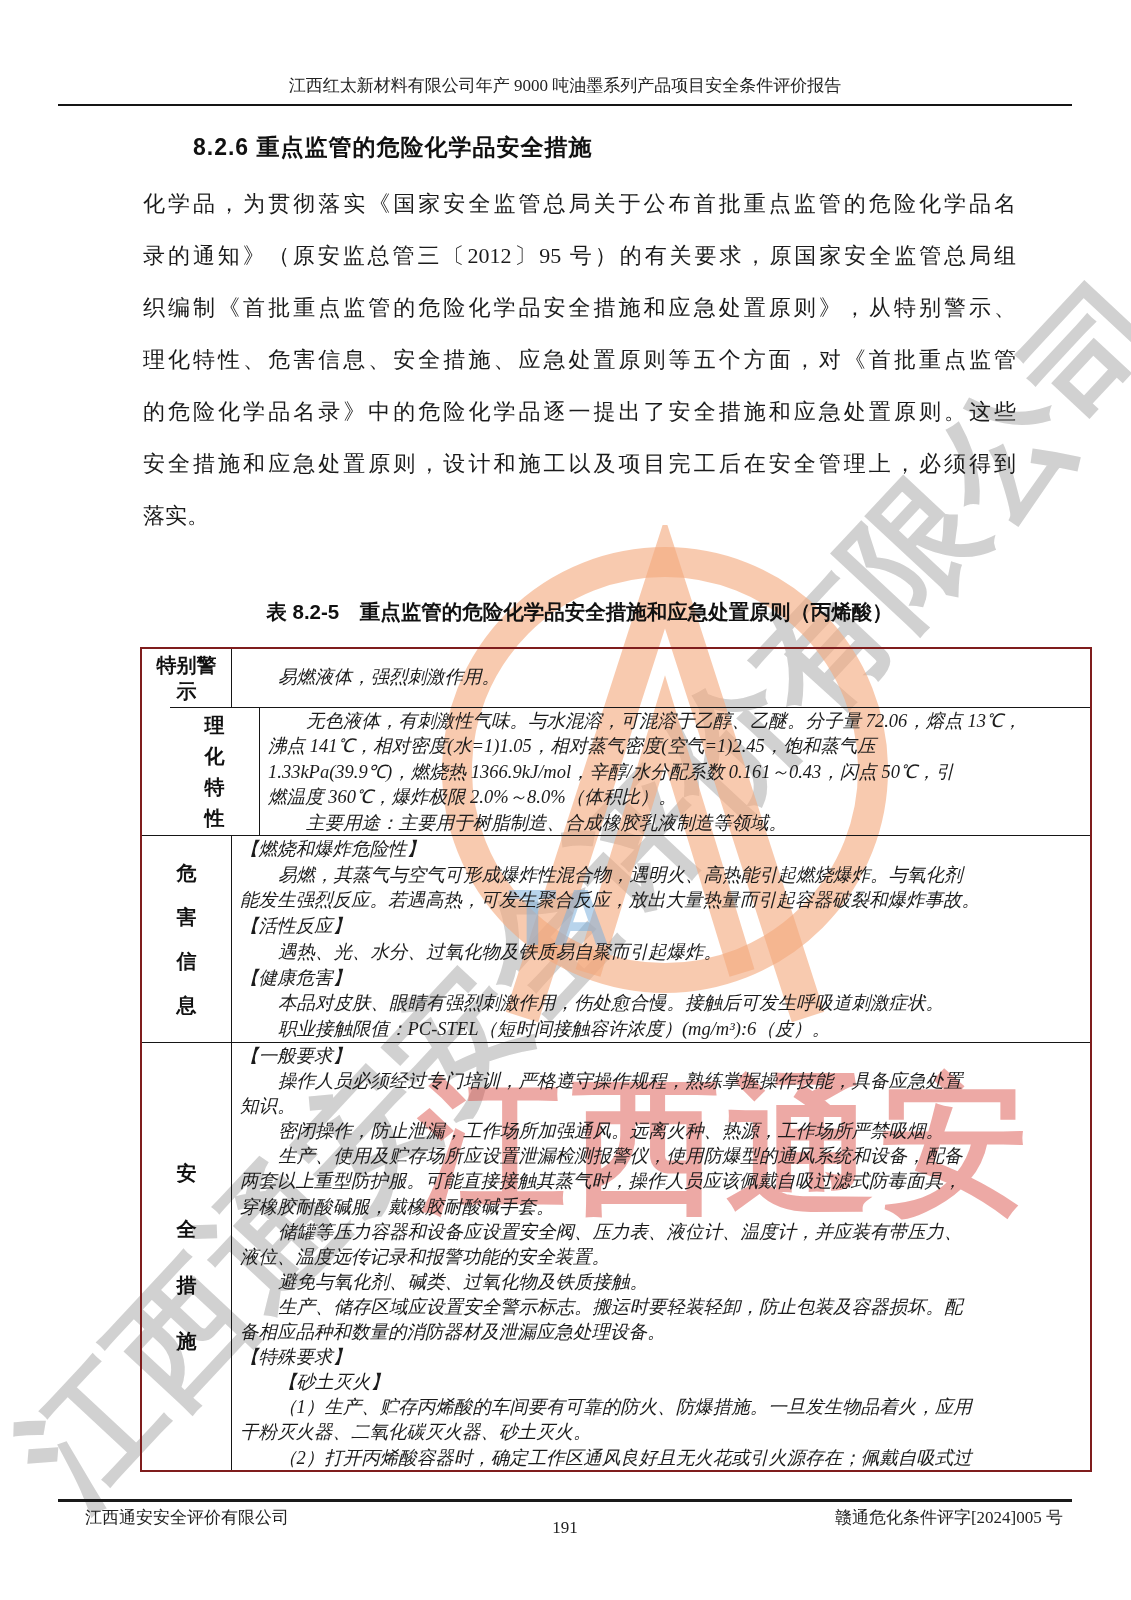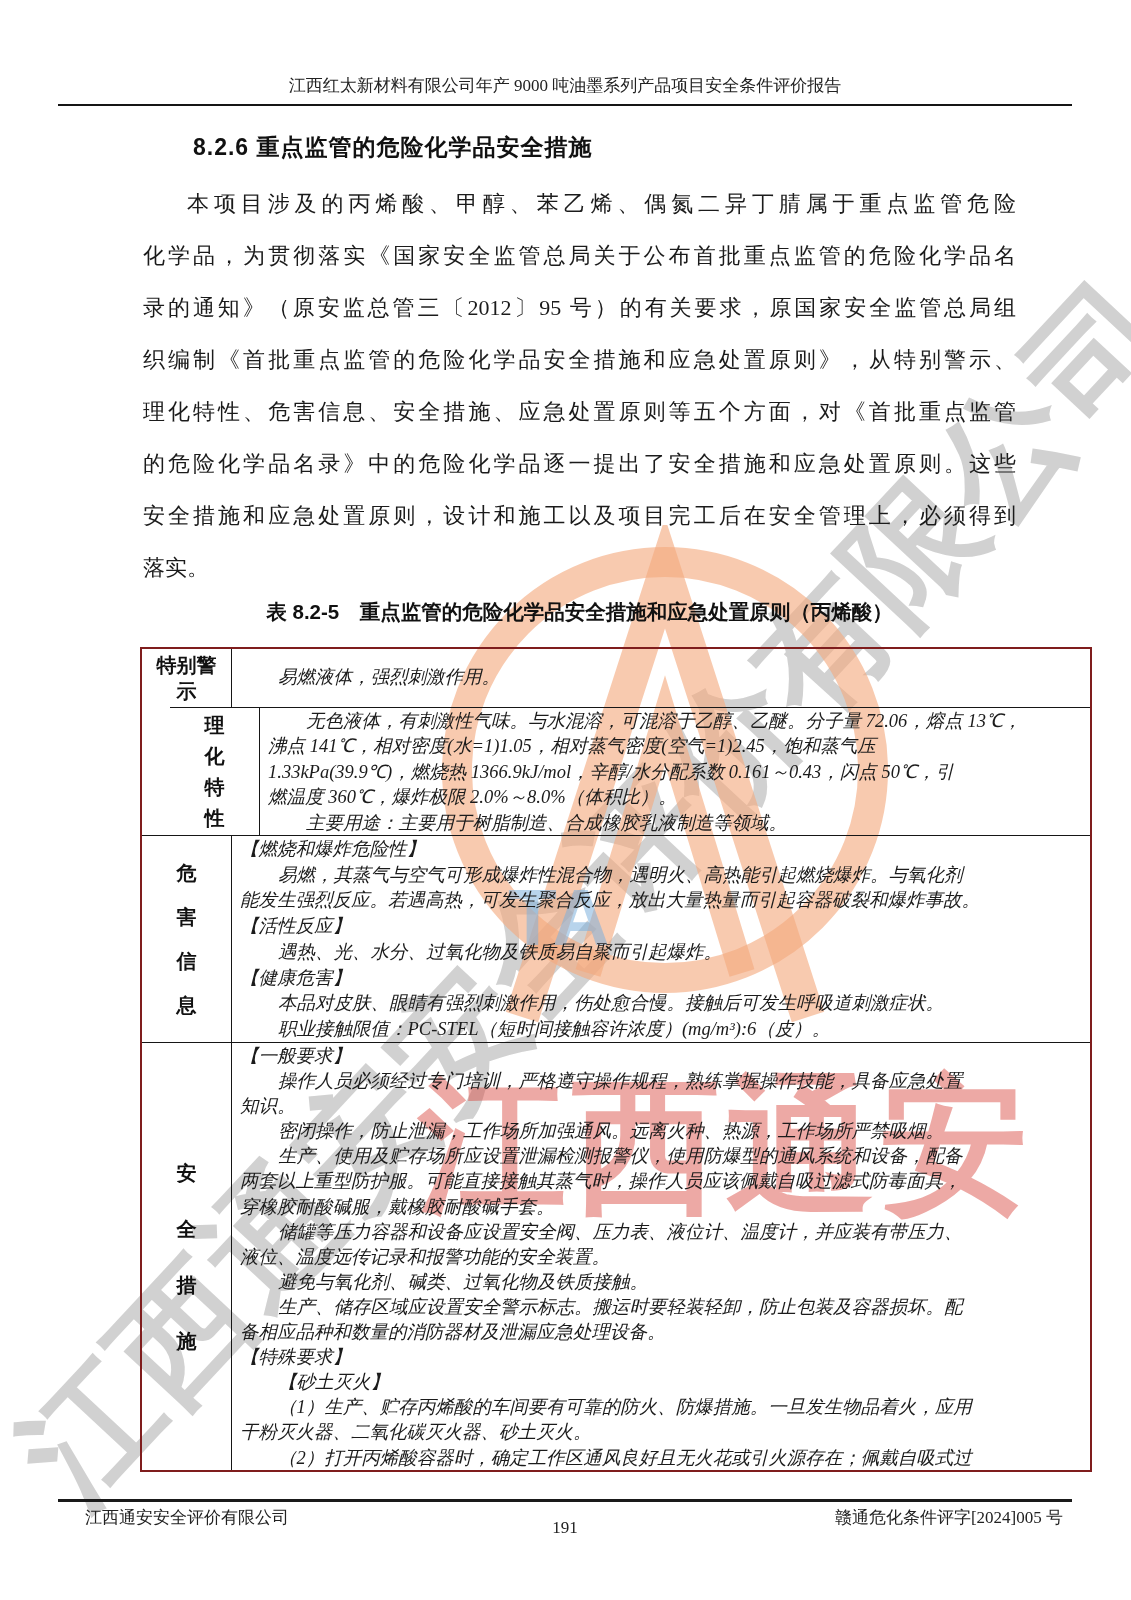--- a/index.html
+++ b/index.html
@@ -98,21 +98,20 @@
 </div>
 
 <div class="content">
 
   <div class="pg-header">江西红太新材料有限公司年产 9000 吨油墨系列产品项目安全条件评价报告</div>
   <div class="pg-header-rule"></div>
 
   <div class="sec-heading">8.2.6 重点监管的危险化学品安全措施</div>
 
   <div class="para">
-    <div class="pln jl ind">本项目涉及的丙烯酸、甲醇、苯乙烯、偶氮二异丁腈属于重点监管危险</div>
     <div class="pln jl">化学品，为贯彻落实《国家安全监管总局关于公布首批重点监管的危险化学品名</div>
     <div class="pln jl">录的通知》（原安监总管三〔2012〕95 号）的有关要求，原国家安全监管总局组</div>
     <div class="pln jl">织编制《首批重点监管的危险化学品安全措施和应急处置原则》，从特别警示、</div>
     <div class="pln jl">理化特性、危害信息、安全措施、应急处置原则等五个方面，对《首批重点监管</div>
     <div class="pln jl">的危险化学品名录》中的危险化学品逐一提出了安全措施和应急处置原则。这些</div>
     <div class="pln jl">安全措施和应急处置原则，设计和施工以及项目完工后在安全管理上，必须得到</div>
     <div class="pln">落实。</div>
   </div>
 
   <div class="tbl-caption">表 8.2-5　重点监管的危险化学品安全措施和应急处置原则（丙烯酸）</div>

